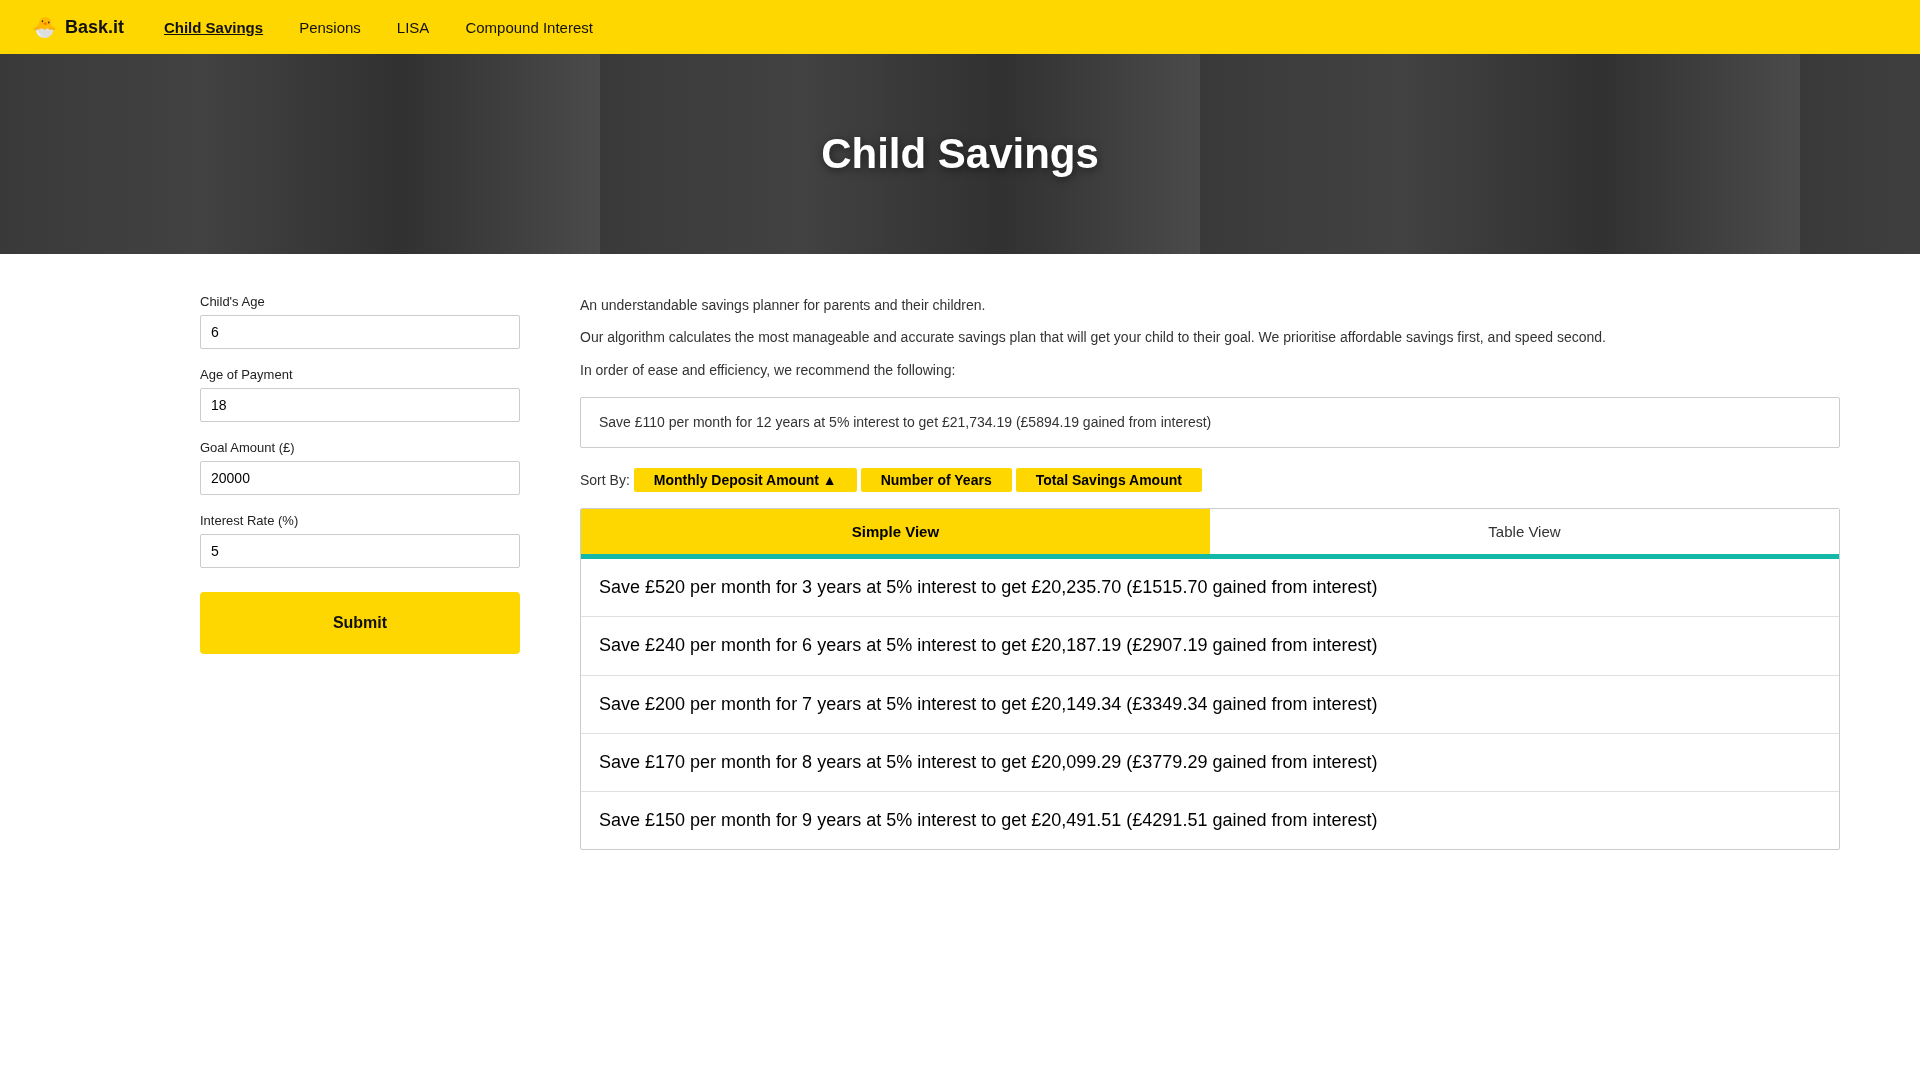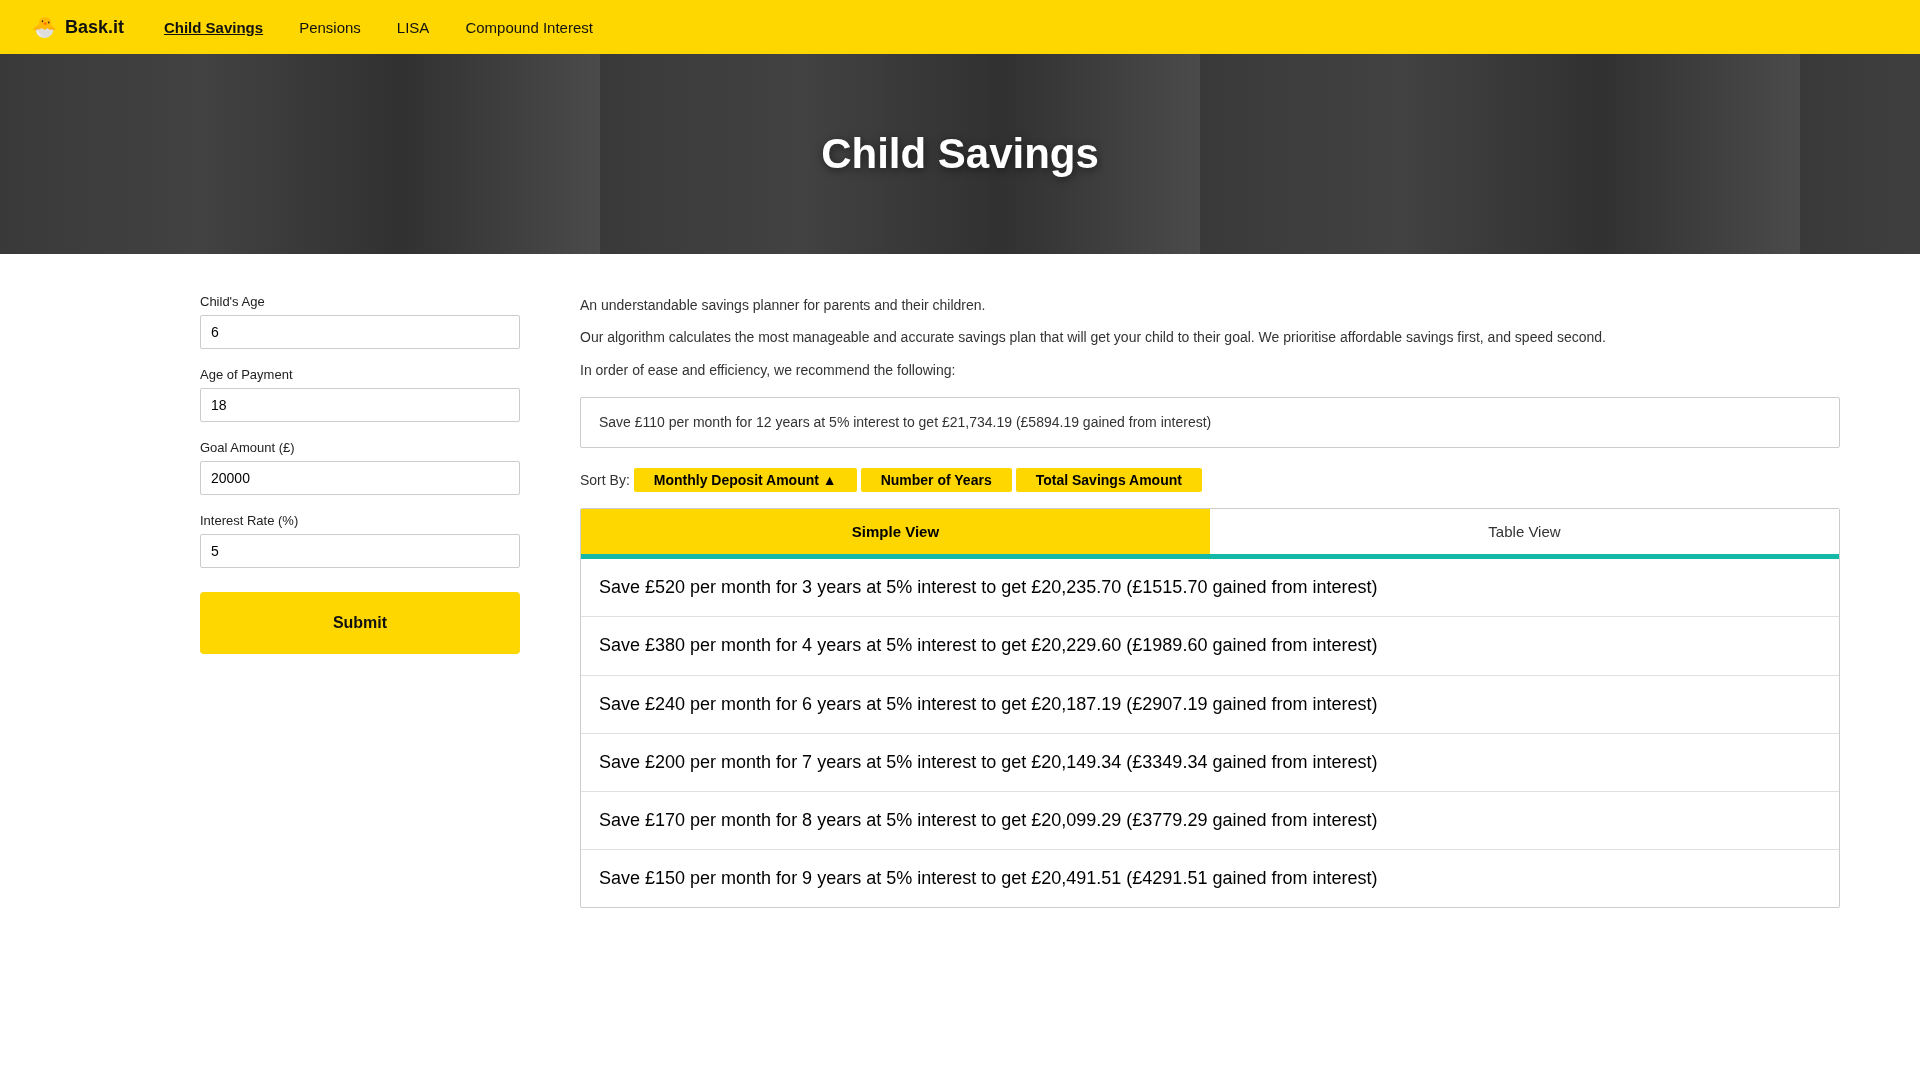--- a/index.html
+++ b/index.html
@@ -251,23 +251,20 @@
       <div class="view-tabs">
         <button class="view-tab">Simple View</button>
         <button class="view-tab inactive">Table View</button>
       </div>
 
       <div>
         <div class="result-row">
           <span>Save £520 per month for 3 years at 5% interest to get £20,235.70 (£1515.70 gained from interest)</span>
         </div>
         <div class="result-row">
-          <span>Save £380 per month for 4 years at 5% interest to get £20,229.60 (£1989.60 gained from interest)</span>
-        </div>
-        <div class="result-row">
           <span>Save £240 per month for 6 years at 5% interest to get £20,187.19 (£2907.19 gained from interest)</span>
         </div>
         <div class="result-row">
           <span>Save £200 per month for 7 years at 5% interest to get £20,149.34 (£3349.34 gained from interest)</span>
         </div>
         <div class="result-row">
           <span>Save £170 per month for 8 years at 5% interest to get £20,099.29 (£3779.29 gained from interest)</span>
         </div>
         <div class="result-row">
           <span>Save £150 per month for 9 years at 5% interest to get £20,491.51 (£4291.51 gained from interest)</span>

